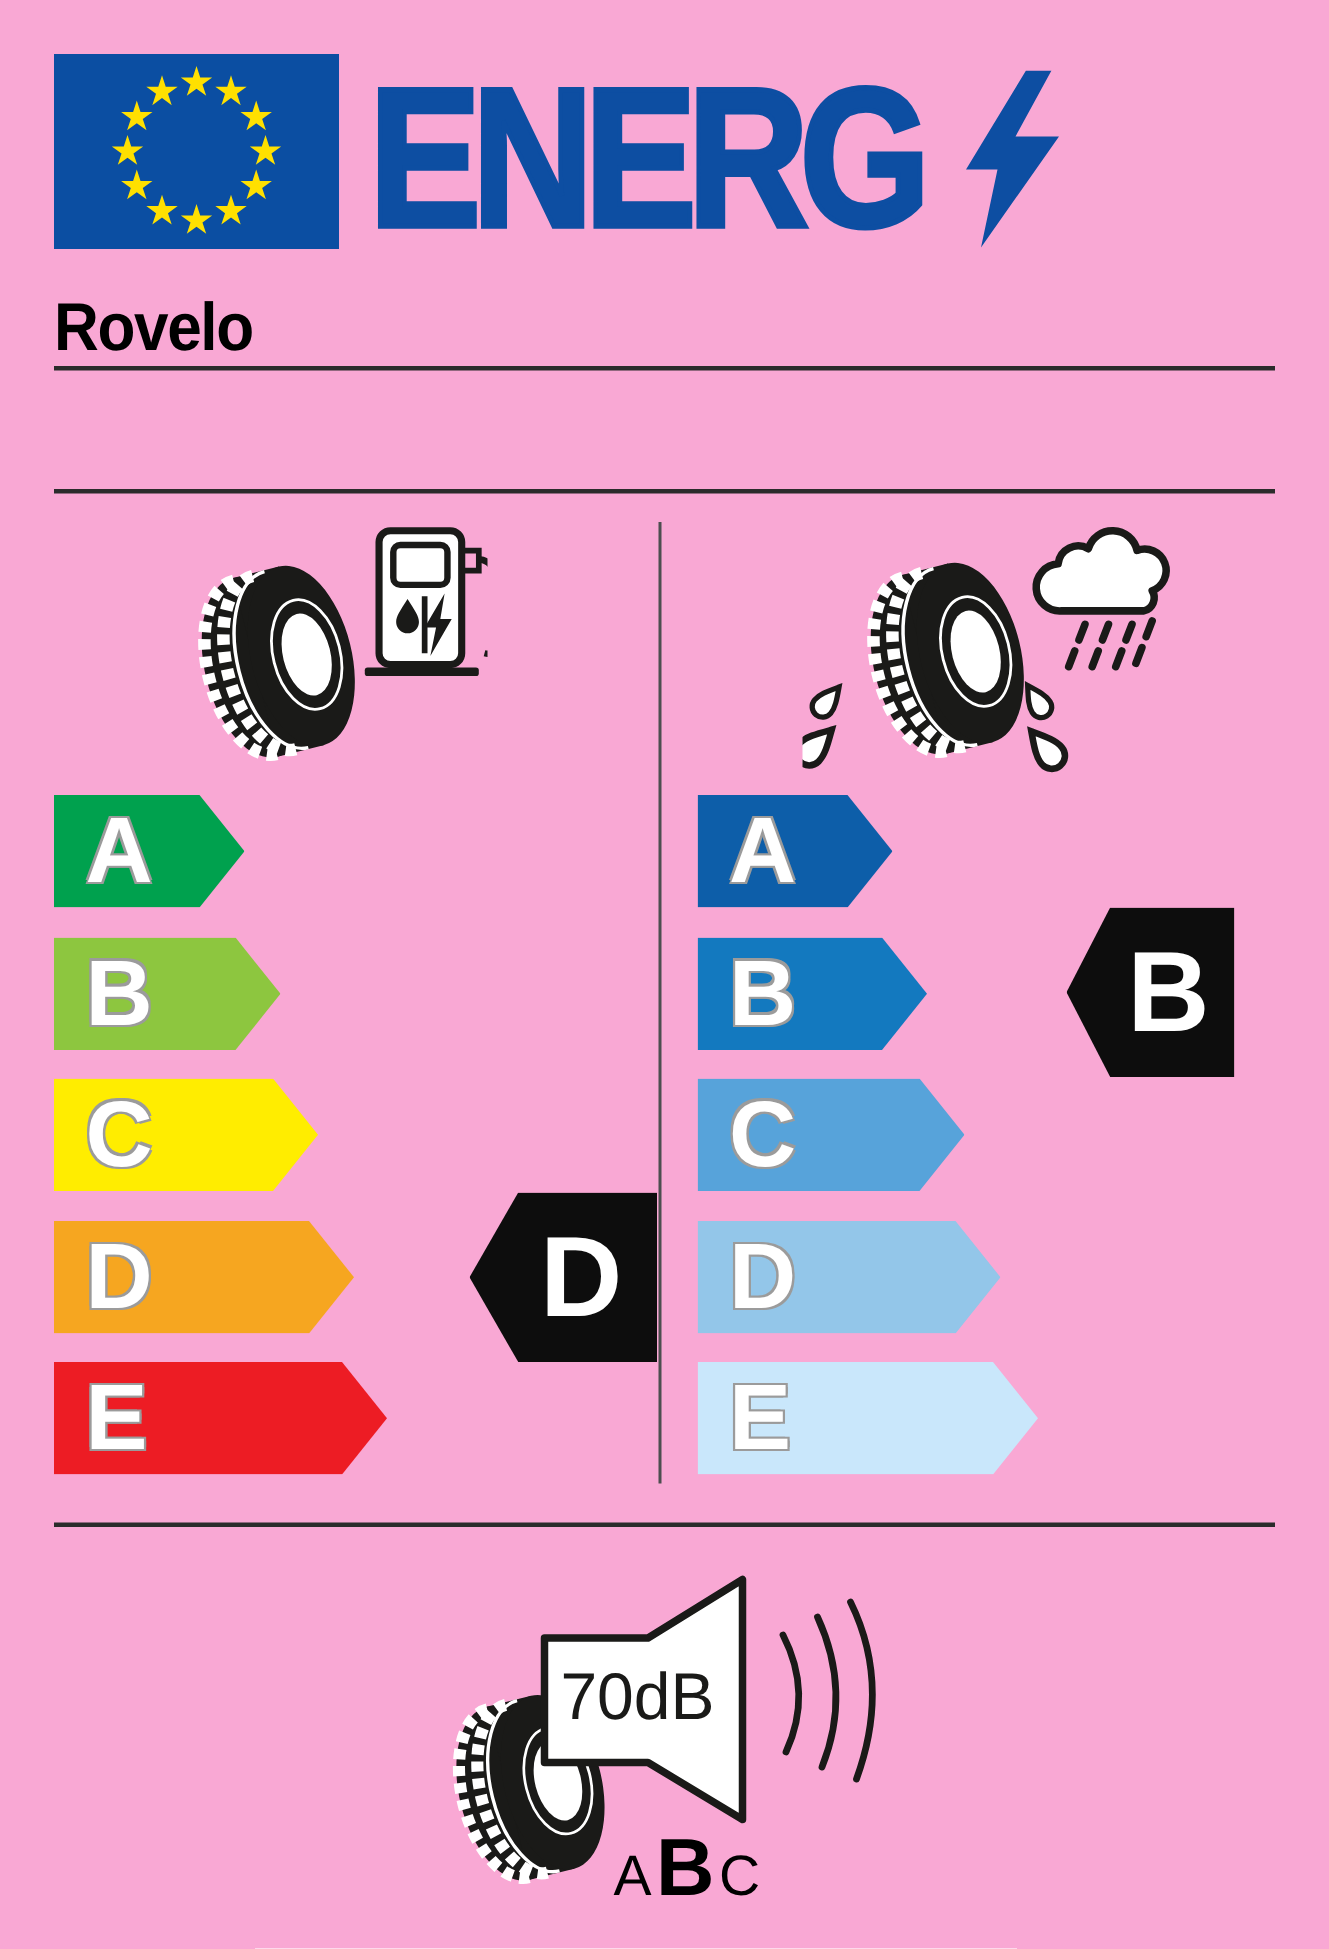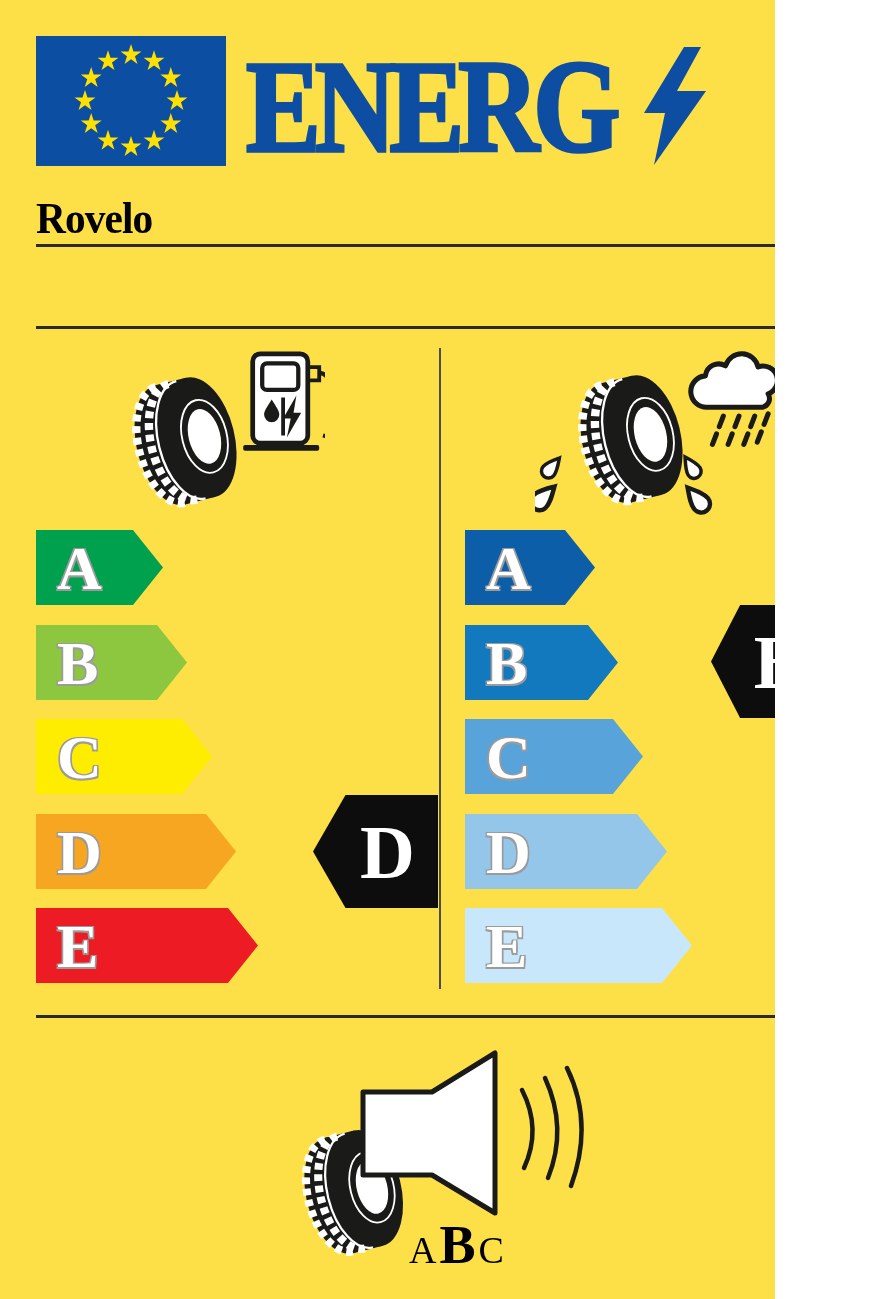--- a/index.html
+++ b/index.html
@@ -1,17 +1,17 @@
 <!DOCTYPE html>
 <html><head>
 <meta charset="utf-8">
 <style>
   html,body{margin:0;padding:0;background:#fff;}
-  .page{position:relative;width:775px;height:1299px;background:#fde047;overflow:hidden;
-        font-family:Liberation Serif, serif;}
+  .page{position:relative;width:886px;height:1299px;background:#f9a8d4;overflow:hidden;
+        font-family:Liberation Sans, sans-serif;}
   .abs{position:absolute;}
 
   
   .energ-text{position:absolute;left:246px;top:40px;font-size:112px;font-weight:bold;
       color:#0D4EA2;-webkit-text-stroke:3px #0D4EA2;letter-spacing:-6px;line-height:1;
       transform:scaleY(1.18);transform-origin:left top;}
   .brand{position:absolute;left:36px;top:192px;font-size:45px;font-weight:bold;color:#000;
       transform:scaleX(0.92);transform-origin:left top;letter-spacing:-1px;}
 
   .hline{position:absolute;left:36px;width:814px;height:3px;background:#2b2b2b;}
@@ -176,19 +176,20 @@
         <use href="#tire" transform="translate(7,80) scale(0.9)"></use>
       </g>
     <path d="M73,47 L142,47 L205,8 L205,168 L142,130 L73,130 Z" fill="#fff" stroke="#1a1a18" stroke-width="5" stroke-linejoin="round"></path>
     <g fill="none" stroke="#1a1a18" stroke-width="4.5" stroke-linecap="round">
       <path d="M232,45 Q252,84 234,123"></path>
       <path d="M255,33 Q278,83 258,133"></path>
       <path d="M277,23 Q304,78 281,141"></path>
     </g>
   </svg>
 
+  <div class="db-label">70dB</div>
   <div class="noise-classes">
     <span class="noise-a">A</span>
     <span class="noise-b">B</span>
     <span class="noise-c">C</span>
   </div>
 
 </div>
 
 </body></html>

